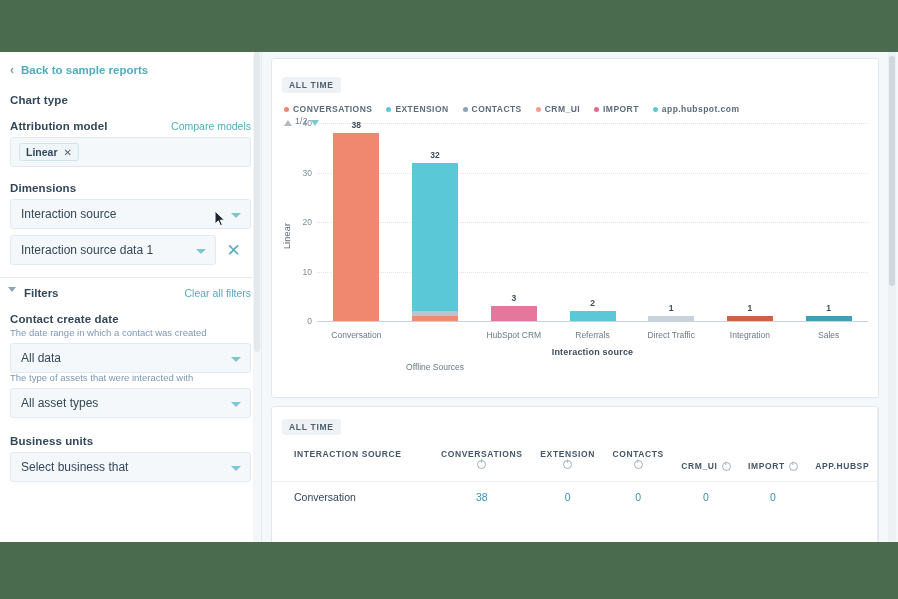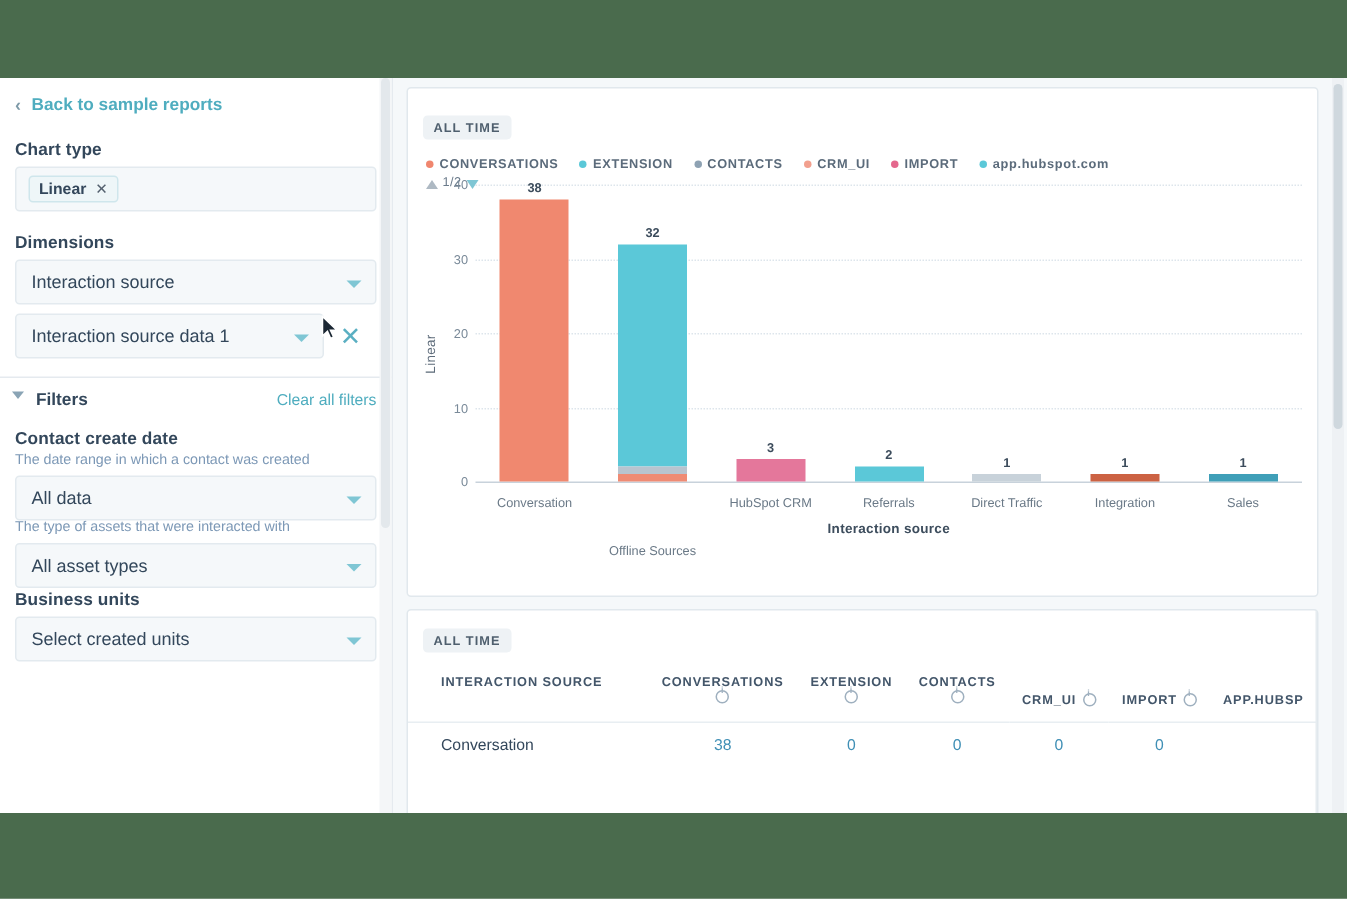--- a/index.html
+++ b/index.html
@@ -428,20 +428,24 @@
 
     <div class="back-link">
       <span class="back-chevron">‹</span>
       <span>Back to sample reports</span>
     </div>
 
     <div class="side-pad">
 
       <div class="field-label">Chart type</div>
 
+      <div class="label-row" style="margin-top:14px;">
+        <div class="field-label" style="margin:0 0 5px 0;">Attribution model</div>
+        <div class="link-teal">Compare models</div>
+      </div>
       <div class="chip-select">
         <span class="chip">
           <span>Linear</span>
           <span class="chip-x">✕</span>
         </span>
         <span class="caret"></span>
       </div>
 
       <div class="field-label" style="margin-top:15px;">Dimensions</div>
       <div class="select-box">
@@ -474,23 +478,23 @@
         <span>All data</span>
         <span class="caret"></span>
       </div>
 
       <div class="field-sub">The type of assets that were interacted with</div>
       <div class="select-box">
         <span>All asset types</span>
         <span class="caret"></span>
       </div>
 
-      <div class="field-label" style="margin-top:2px;">Business units</div>
+      <div class="field-label" style="margin-top:17px;">Business units</div>
       <div class="select-box" style="margin-top:5px;">
-        <span>Select created units</span>
+        <span>Select business that</span>
         <span class="caret"></span>
       </div>
     </div>
 
     <div id="sidebar-scrollbar">
       <div class="thumb"></div>
     </div>
   </aside>
 
   <section id="main">

